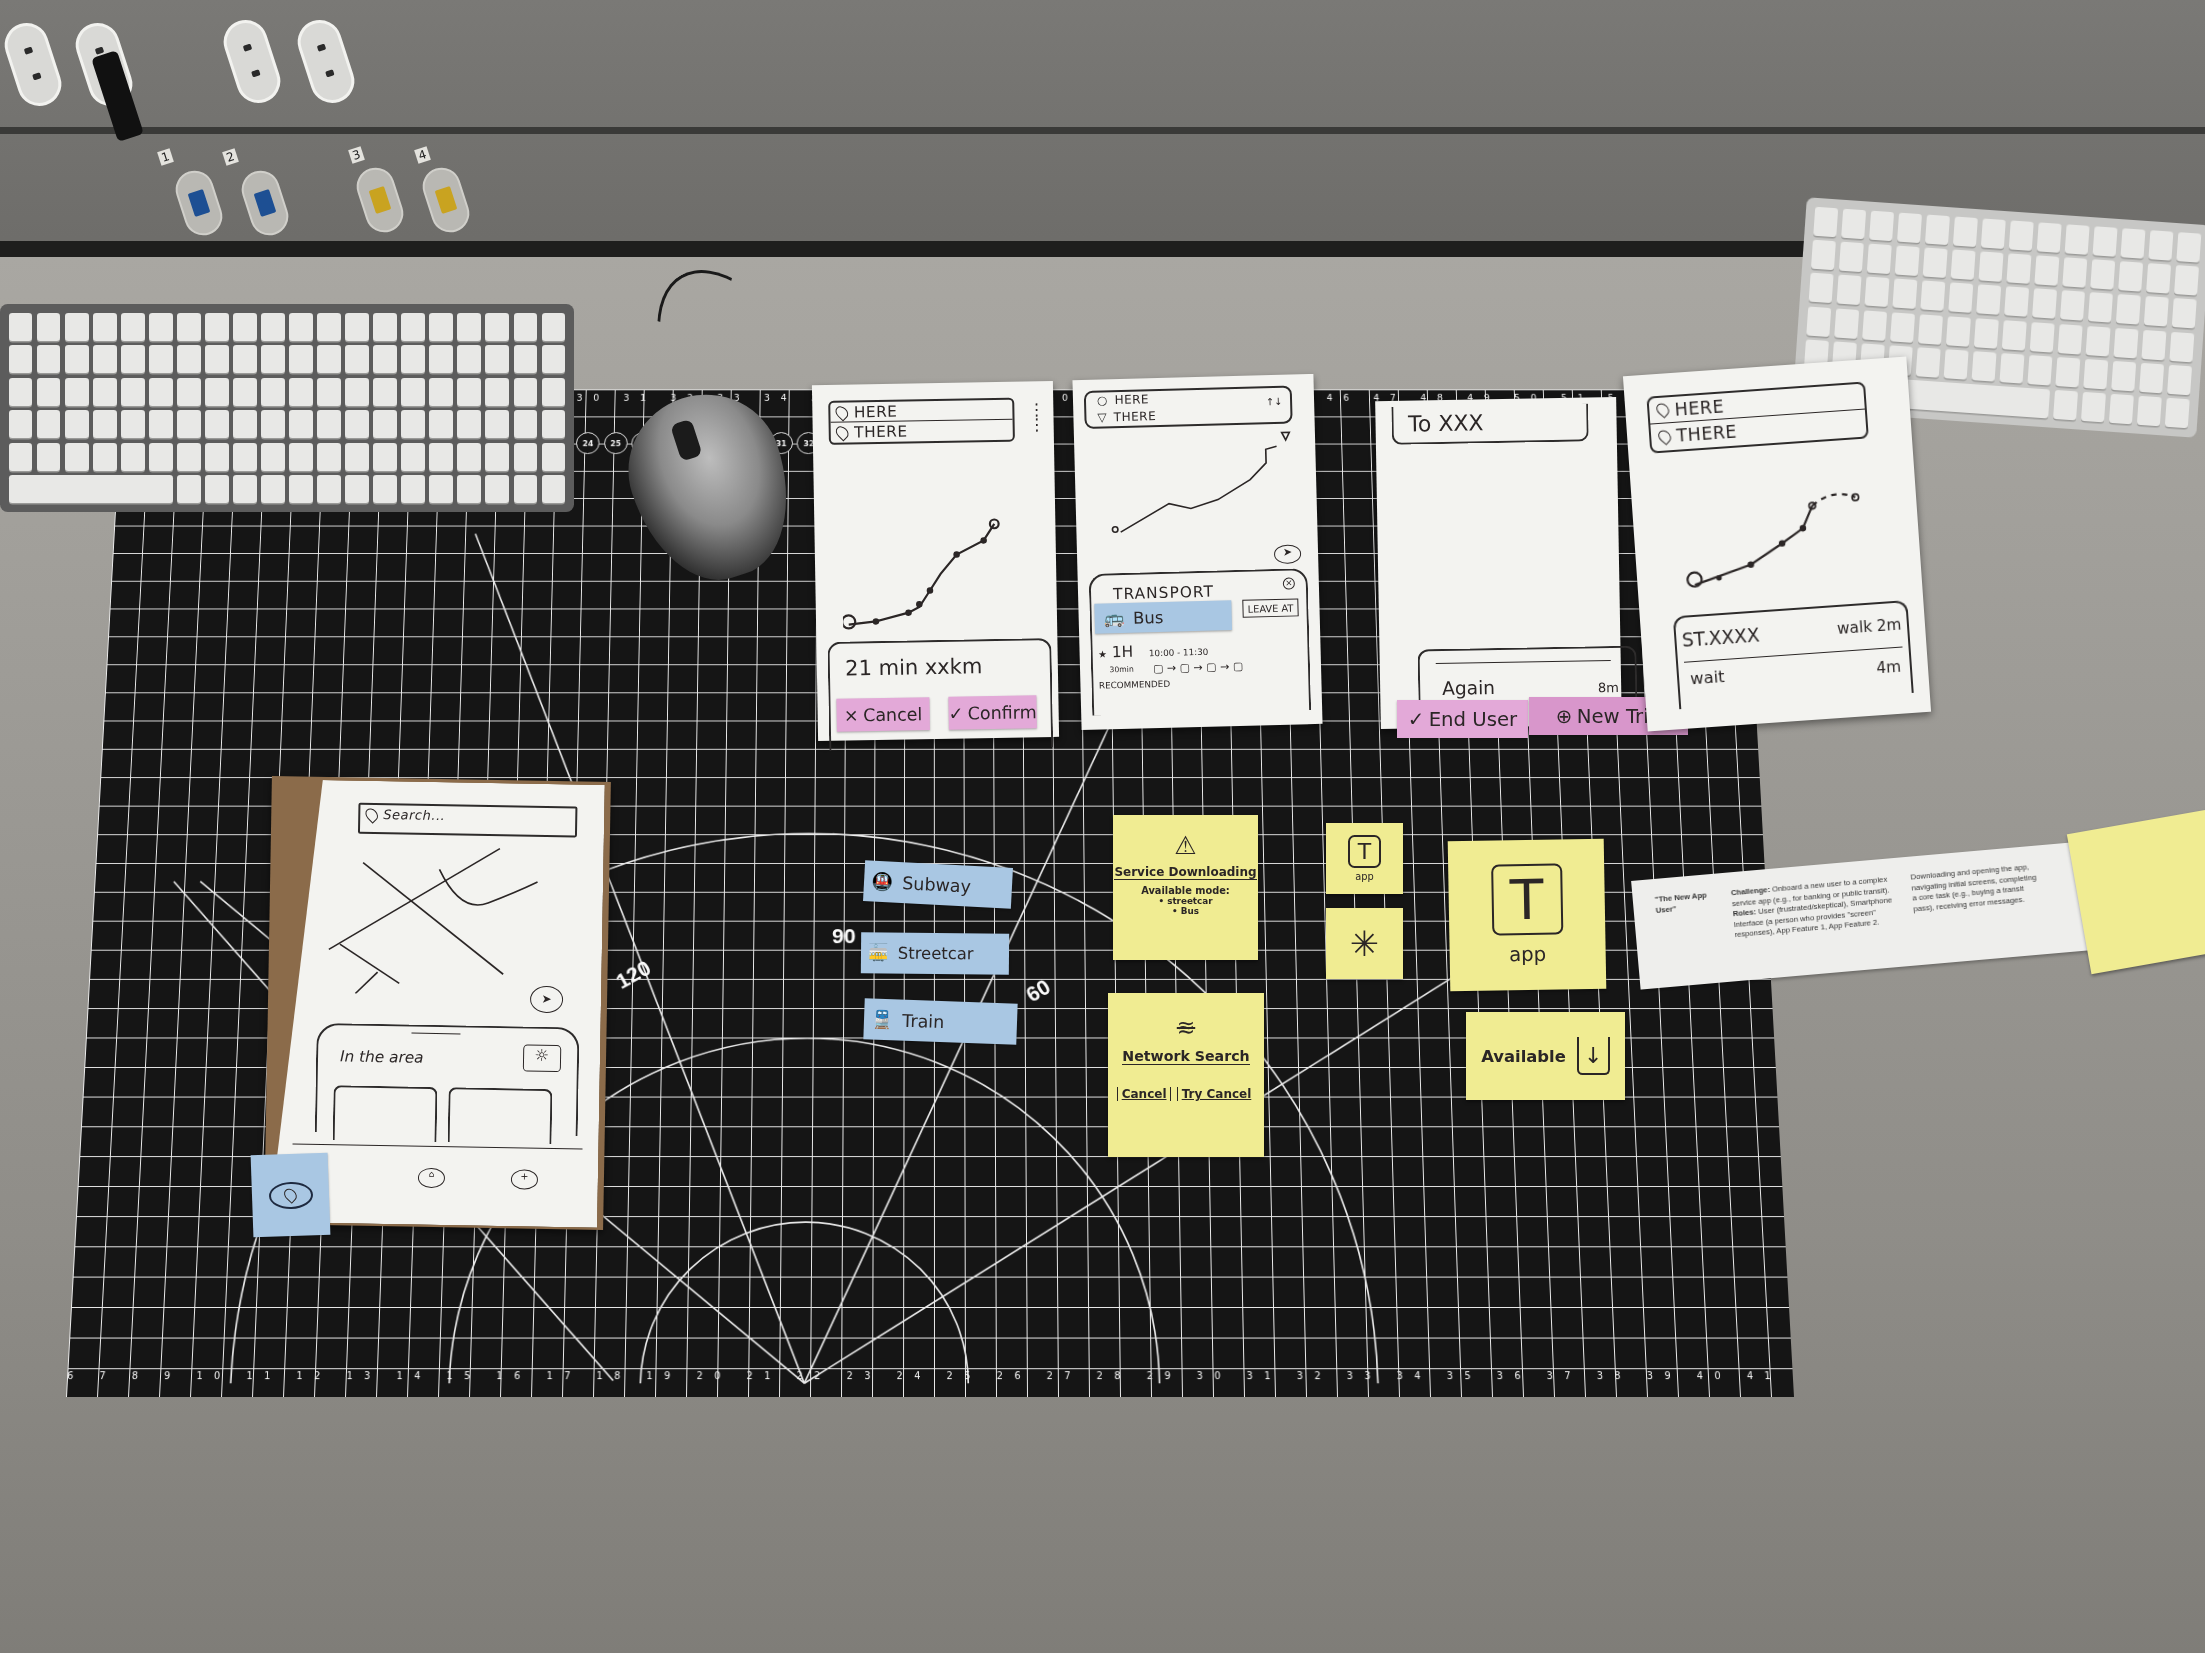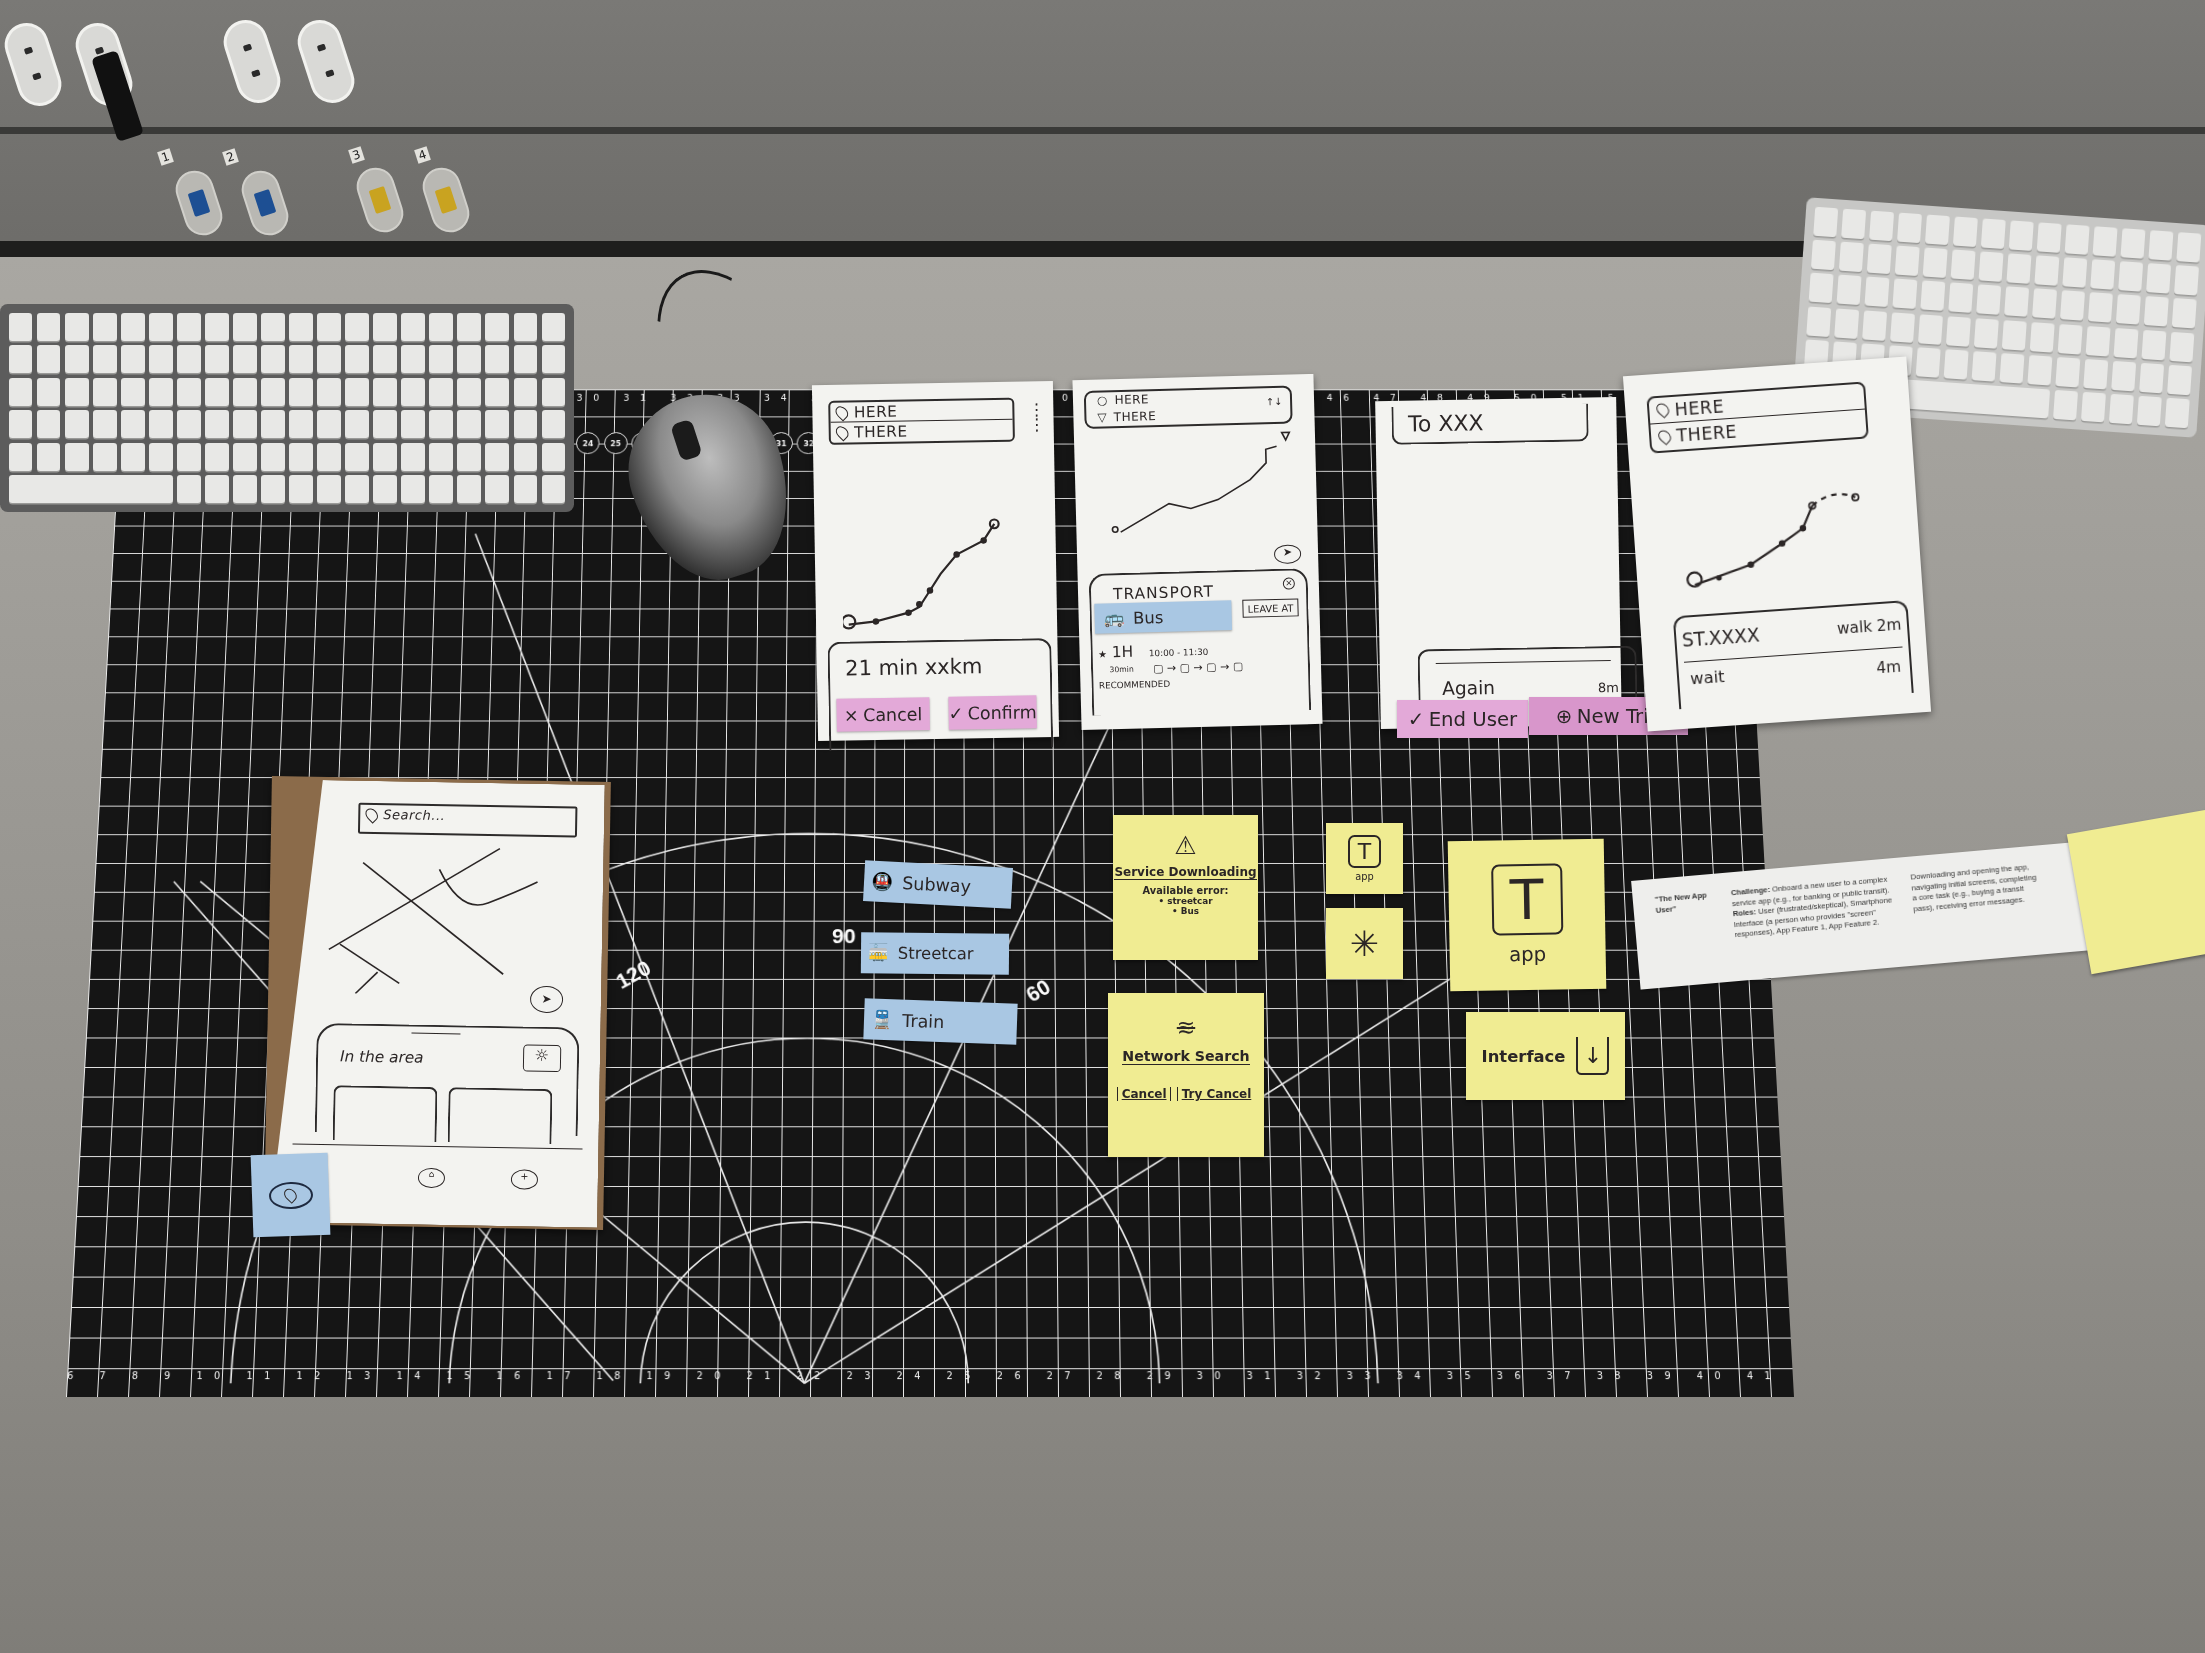--- a/index.html
+++ b/index.html
@@ -520,21 +520,21 @@
   <span>Streetcar</span>
 </div>
 <div class="abs blue-note" style="left:864px;top:1001px;width:153px;height:41px;padding-left:7.7px;font-size:17.5px;transform:rotate(2deg);">
   <span>🚆</span>
   <span>Train</span>
 </div>
 
 <div class="abs yellow-note" style="left:1113px;top:815px;width:145px;height:145px;justify-content:flex-start;padding-top:16.4px;">
   <span style="font-size:25px;">⚠</span>
   <span class="hand" style="font-size:12px;font-weight:bold;border-bottom:1.6px solid #2b2626;margin-top:4.4px;">Service Downloading</span>
-  <span class="hand" style="font-size:9.8px;font-weight:bold;margin-top:5.5px;">Available error:</span>
+  <span class="hand" style="font-size:9.8px;font-weight:bold;margin-top:5.5px;">Available mode:</span>
   <span class="hand" style="font-size:8.8px;font-weight:bold;">• <span>streetcar</span></span>
   <span class="hand" style="font-size:8.8px;font-weight:bold;">• <span>Bus</span></span>
 </div>
 
 <div class="abs yellow-note" style="left:1108px;top:993px;width:156px;height:164px;justify-content:flex-start;padding-top:22px;">
   <span style="font-size:22px;text-decoration:line-through;">≋</span>
   <span class="hand" style="font-size:14.2px;font-weight:bold;border-bottom:1.6px solid #2b2626;margin-top:7.7px;">Network Search</span>
   <div style="display:flex;gap:6.6px;margin-top:22px;font-size:12px;font-weight:bold;">
     <span class="hand" style="border-left:1.6px solid #2b2626;border-right:1.6px solid #2b2626;padding:0 3.3px;text-decoration:underline;">Cancel</span>
     <span class="hand" style="border-left:1.6px solid #2b2626;padding:0 3.3px;text-decoration:underline;">Try Cancel</span>
@@ -546,21 +546,21 @@
   <span class="hand" style="font-size:9.8px;margin-top:2.2px;">app</span>
 </div>
 <div class="abs yellow-note" style="left:1326px;top:908px;width:77px;height:71px;">
   <span style="font-size:35px;color:#2b2626;">✳</span>
 </div>
 <div class="abs yellow-note" style="left:1449px;top:840px;width:156px;height:150px;transform:rotate(-1deg);">
   <span class="hand" style="width:71px;height:71px;border:2.7px solid #2b2626;border-radius:7.7px;display:flex;align-items:center;justify-content:center;font-size:55px;">T</span>
   <span class="hand" style="font-size:19.7px;margin-top:7.7px;">app</span>
 </div>
 <div class="abs yellow-note" style="left:1466px;top:1012px;width:159px;height:88px;flex-direction:row;gap:11px;">
-  <span class="hand" style="font-size:16.4px;font-weight:bold;">Interface</span>
+  <span class="hand" style="font-size:16.4px;font-weight:bold;">Available</span>
   <span class="hand" style="width:33px;height:38px;border:2.2px solid #2b2626;border-top:none;border-radius:0 0 5.5px 5.5px;display:flex;align-items:center;justify-content:center;font-size:22px;">↓</span>
 </div>
 
 <div class="abs challenge" style="left:1635px;top:861px;width:454px;height:109px;">
   <div style="width:60px;font-weight:bold;">"The New App User"</div>
   <div style="width:164px;">
     <b>Challenge:</b>
     <span>Onboard a new user to a complex service app (e.g., for banking or public transit).</span>
     <b>Roles:</b>
     <span>User (frustrated/skeptical), Smartphone Interface (a person who provides "screen" responses), App Feature 1, App Feature 2.</span>

